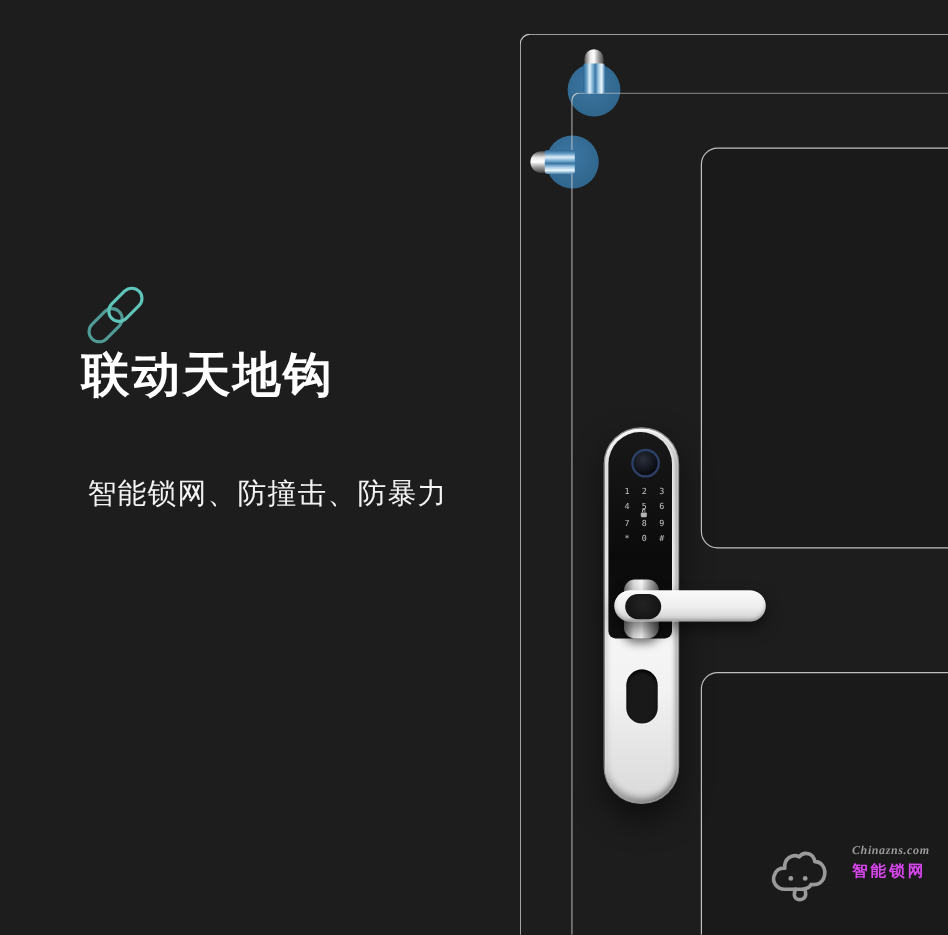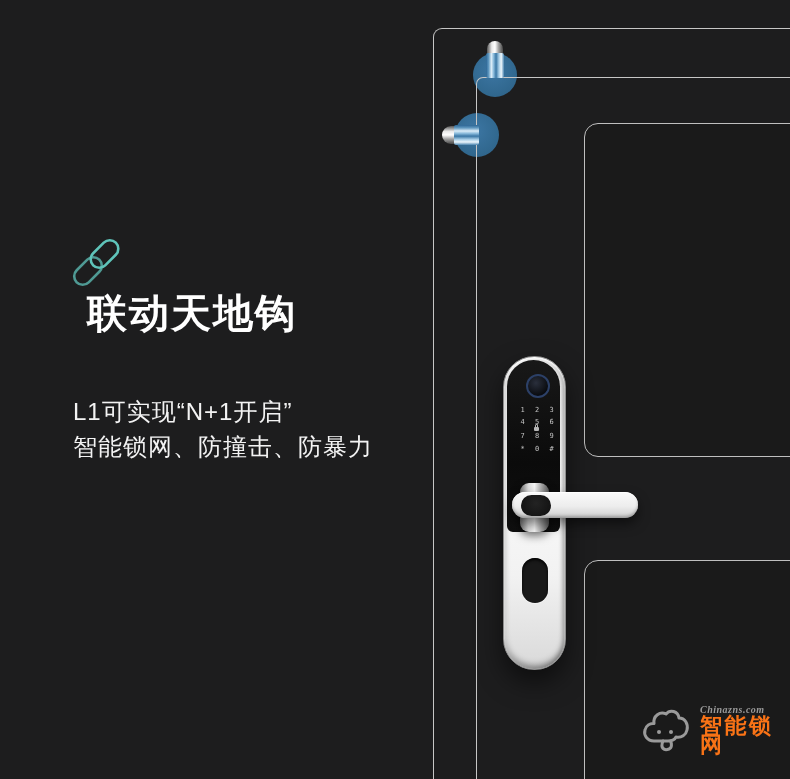--- a/index.html
+++ b/index.html
@@ -65,33 +65,33 @@
     background:linear-gradient(180deg,#fafafa 0%,#ededed 55%,#cdcdcd 100%);
     box-shadow:0 6px 12px rgba(0,0,0,.5), inset 0 1px 1px #fff, inset 0 -2px 3px rgba(0,0,0,.25);}
   .handle-hole{position:absolute;left:9px;top:3px;width:30px;height:21px;border-radius:11px;
     background:radial-gradient(circle at 50% 40%, #232323 0%, #131313 80%);}
   .keyhole{position:absolute;left:522px;top:558px;width:26px;height:45px;border-radius:13px;z-index:6;
     background:#191919;
     box-shadow:inset 0 2px 3px rgba(0,0,0,.9), 0 1px 1px rgba(255,255,255,.45);}
 
   
   .chain-svg{position:absolute;left:70px;top:238px;z-index:7;}
-  .headline{position:absolute;left:87px;top:289px;z-index:7;
+  .headline{position:absolute;left:68px;top:289px;z-index:7;
     font-size:40px;line-height:48px;font-weight:700;color:#ffffff;letter-spacing:2px;}
   .body-text{position:absolute;left:73px;top:394px;z-index:7;
     font-size:24px;line-height:35px;color:#f3f3f3;letter-spacing:1px;}
   .body-text div{height:35px;}
 
   
   .watermark{position:absolute;left:642px;top:704px;z-index:8;display:flex;align-items:flex-start;}
   .wm-cloud{flex:0 0 auto;margin-top:4px;}
-  .wm-text{margin-left:10px;}
+  .wm-text{margin-left:20px;}
   .wm-site{font-family:"Liberation Serif","DejaVu Serif",serif;font-style:italic;font-weight:700;
     font-size:10px;line-height:12px;color:#9a9a9a;letter-spacing:.5px;}
-  .wm-name{font-size:22px;line-height:19px;font-weight:700;color:#f97316;letter-spacing:2.5px;}
+  .wm-name{font-size:13px;line-height:19px;font-weight:700;color:#d946ef;letter-spacing:2.5px;}
 </style>
 </head>
 <body>
 
 <div class="canvas">
 
   <div class="pin-circle one"></div>
   <div class="pin-circle two"></div>
 
   <div class="line-box outer-frame"></div>
@@ -141,21 +141,20 @@
   <div class="keyhole"></div>
 
   <svg class="chain-svg" width="60" height="58" viewBox="0 0 60 58">
     <rect x="2" y="24.5" width="32" height="17" rx="8.5" fill="none" stroke="#4f9a94" stroke-width="2.6" transform="rotate(-45 18 33)"></rect>
     <rect x="18.5" y="7.5" width="32" height="17" rx="8.5" fill="none" stroke="#5fc4ba" stroke-width="2.6" transform="rotate(-45 34.5 16)"></rect>
   </svg>
 
   <div class="headline">联动天地钩</div>
 
   <div class="body-text">
-    <div>L1可实现“N+1开启”</div>
     <div>智能锁网、防撞击、防暴力</div>
   </div>
 
   <div class="watermark">
     <svg class="wm-cloud" width="48" height="46" viewBox="0 0 48 46">
       <path d="M12,33 C5,33 1.5,27 3,22 C4,17.5 8,15 12,15.5 C11,8 18,3 24,6 C28,1 36,3 37,10 C43,10 46.5,16 45,22 C44,27 39.5,30 34,29 C32.5,32 29,33 26,33 Z" fill="none" stroke="#9a9a9a" stroke-width="3" stroke-linejoin="round"></path>
       <path d="M21,33 C18,40 22,43 27,41 C30.5,39.5 29.5,35 28.5,33" fill="none" stroke="#9a9a9a" stroke-width="3" stroke-linecap="round"></path>
       <circle cx="17" cy="24" r="2" fill="#9a9a9a"></circle>
       <circle cx="29" cy="24" r="2" fill="#9a9a9a"></circle>
     </svg>

